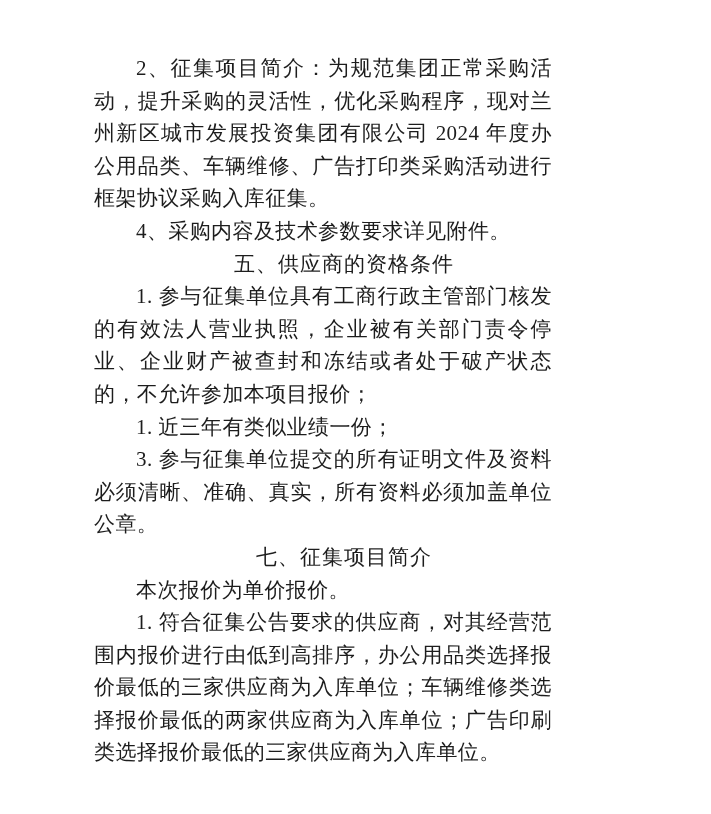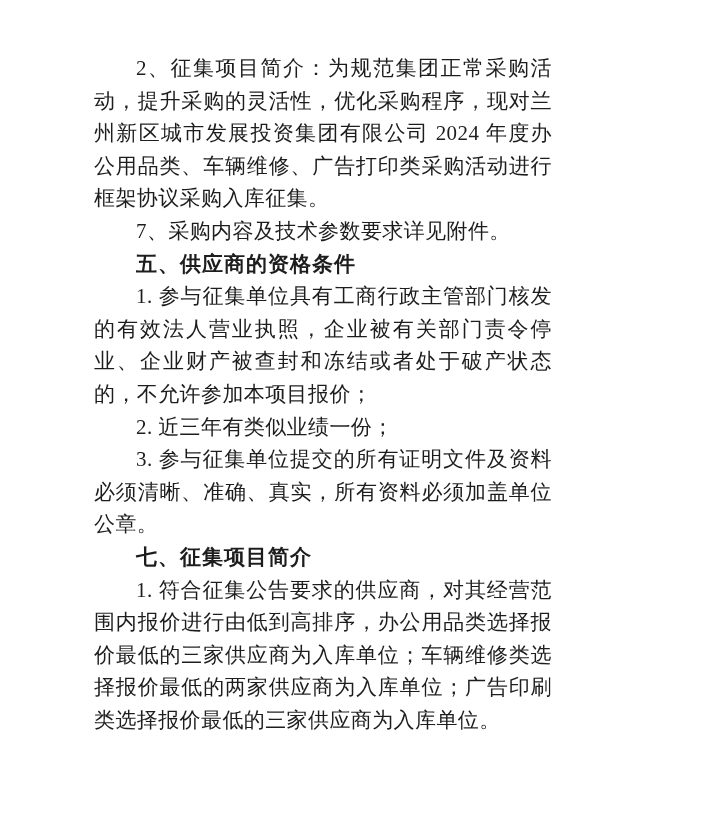--- a/index.html
+++ b/index.html
@@ -27,30 +27,32 @@
   }
   .para {
     margin: 0;
     text-indent: 2em;
     text-align: justify;
     text-justify: inter-character;
   }
   .heading {
     margin: 0;
     text-indent: 2em;
-    font-weight: 700;
+    font-weight: 400;
     font-family: "Liberation Sans", "DejaVu Sans", sans-serif;
     letter-spacing: 1px;
+    text-align: center;
   }
 </style>
 </head>
 <body>
 
 <div class="page">
   <div class="para">2、征集项目简介：为规范集团正常采购活动，提升采购的灵活性，优化采购程序，现对兰州新区城市发展投资集团有限公司 2024 年度办公用品类、车辆维修、广告打印类采购活动进行框架协议采购入库征集。</div>
-  <div class="para">7、采购内容及技术参数要求详见附件。</div>
+  <div class="para">4、采购内容及技术参数要求详见附件。</div>
   <div class="heading">五、供应商的资格条件</div>
   <div class="para">1. 参与征集单位具有工商行政主管部门核发的有效法人营业执照，企业被有关部门责令停业、企业财产被查封和冻结或者处于破产状态的，不允许参加本项目报价；</div>
-  <div class="para">2. 近三年有类似业绩一份；</div>
+  <div class="para">1. 近三年有类似业绩一份；</div>
   <div class="para">3. 参与征集单位提交的所有证明文件及资料必须清晰、准确、真实，所有资料必须加盖单位公章。</div>
   <div class="heading">七、征集项目简介</div>
+  <div class="para">本次报价为单价报价。</div>
   <div class="para">1. 符合征集公告要求的供应商，对其经营范围内报价进行由低到高排序，办公用品类选择报价最低的三家供应商为入库单位；车辆维修类选择报价最低的两家供应商为入库单位；广告印刷类选择报价最低的三家供应商为入库单位。</div>
 </div>
 
 </body></html>

